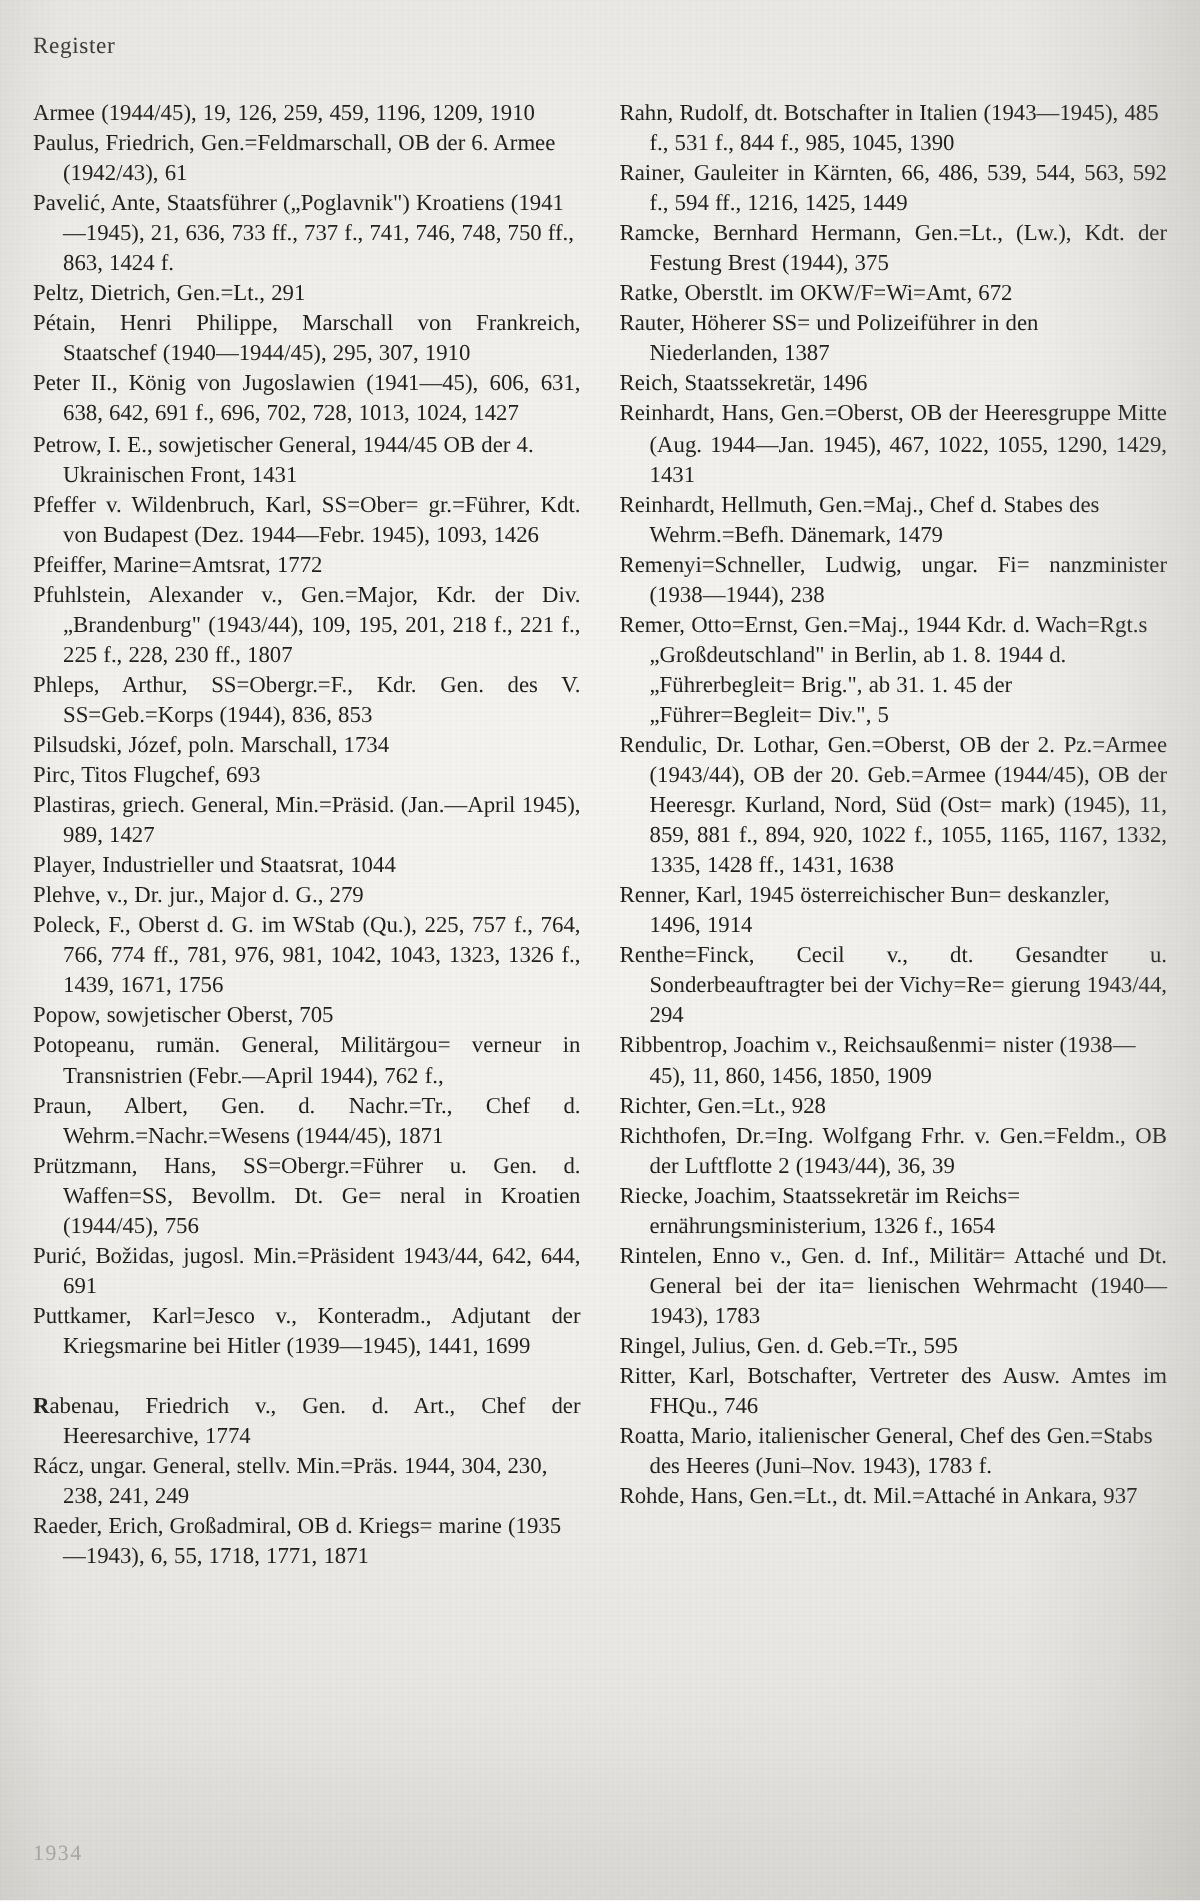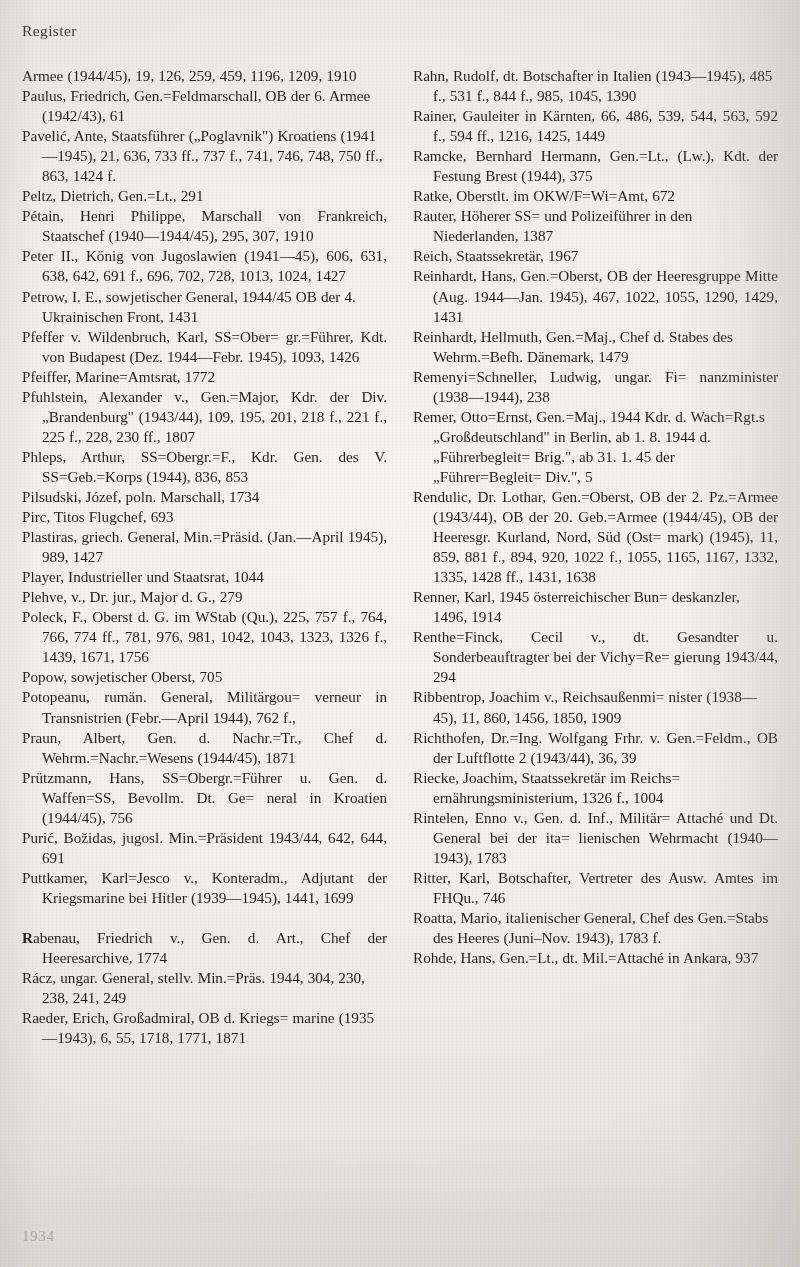--- a/index.html
+++ b/index.html
@@ -134,32 +134,34 @@
         <p class="entry blank-before"><span class="lead">R</span>abenau, Friedrich v., Gen. d. Art., Chef der Heeresarchive, 1774</p>
         <p class="entry no-just">Rácz, ungar. General, stellv. Min.=Präs. 1944, 304, 230, 238, 241, 249</p>
         <p class="entry no-just">Raeder, Erich, Großadmiral, OB d. Kriegs= marine (1935—1943), 6, 55, 1718, 1771, 1871</p>
       </div>
     <div class="column" id="col-right">
         <p class="entry no-just">Rahn, Rudolf, dt. Botschafter in Italien (1943—1945), 485 f., 531 f., 844 f., 985, 1045, 1390</p>
         <p class="entry">Rainer, Gauleiter in Kärnten, 66, 486, 539, 544, 563, 592 f., 594 ff., 1216, 1425, 1449</p>
         <p class="entry">Ramcke, Bernhard Hermann, Gen.=Lt., (Lw.), Kdt. der Festung Brest (1944), 375</p>
         <p class="entry no-just">Ratke, Oberstlt. im OKW/F=Wi=Amt, 672</p>
         <p class="entry no-just">Rauter, Höherer SS= und Polizeiführer in den Niederlanden, 1387</p>
-        <p class="entry no-just">Reich, Staatssekretär, 1967</p>
+        <p class="entry no-just">Reich, Staatssekretär, 1496</p>
         <p class="entry">Reinhardt, Hans, Gen.=Oberst, OB der Heeresgruppe Mitte (Aug. 1944—Jan. 1945), 467, 1022, 1055, 1290, 1429, 1431</p>
         <p class="entry no-just">Reinhardt, Hellmuth, Gen.=Maj., Chef d. Stabes des Wehrm.=Befh. Dänemark, 1479</p>
         <p class="entry">Remenyi=Schneller, Ludwig, ungar. Fi= nanzminister (1938—1944), 238</p>
         <p class="entry no-just">Remer, Otto=Ernst, Gen.=Maj., 1944 Kdr. d. Wach=Rgt.s „Großdeutschland" in Berlin, ab 1. 8. 1944 d. „Führerbegleit= Brig.", ab 31. 1. 45 der „Führer=Begleit= Div.", 5</p>
         <p class="entry">Rendulic, Dr. Lothar, Gen.=Oberst, OB der 2. Pz.=Armee (1943/44), OB der 20. Geb.=Armee (1944/45), OB der Heeresgr. Kurland, Nord, Süd (Ost= mark) (1945), 11, 859, 881 f., 894, 920, 1022 f., 1055, 1165, 1167, 1332, 1335, 1428 ff., 1431, 1638</p>
         <p class="entry no-just">Renner, Karl, 1945 österreichischer Bun= deskanzler, 1496, 1914</p>
         <p class="entry">Renthe=Finck, Cecil v., dt. Gesandter u. Sonderbeauftragter bei der Vichy=Re= gierung 1943/44, 294</p>
         <p class="entry no-just">Ribbentrop, Joachim v., Reichsaußenmi= nister (1938—45), 11, 860, 1456, 1850, 1909</p>
+        <p class="entry no-just">Richter, Gen.=Lt., 928</p>
         <p class="entry">Richthofen, Dr.=Ing. Wolfgang Frhr. v. Gen.=Feldm., OB der Luftflotte 2 (1943/44), 36, 39</p>
-        <p class="entry no-just">Riecke, Joachim, Staatssekretär im Reichs= ernährungsministerium, 1326 f., 1004</p>
+        <p class="entry no-just">Riecke, Joachim, Staatssekretär im Reichs= ernährungsministerium, 1326 f., 1654</p>
         <p class="entry">Rintelen, Enno v., Gen. d. Inf., Militär= Attaché und Dt. General bei der ita= lienischen Wehrmacht (1940—1943), 1783</p>
+        <p class="entry no-just">Ringel, Julius, Gen. d. Geb.=Tr., 595</p>
         <p class="entry">Ritter, Karl, Botschafter, Vertreter des Ausw. Amtes im FHQu., 746</p>
         <p class="entry no-just">Roatta, Mario, italienischer General, Chef des Gen.=Stabs des Heeres (Juni–Nov. 1943), 1783 f.</p>
         <p class="entry no-just">Rohde, Hans, Gen.=Lt., dt. Mil.=Attaché in Ankara, 937</p>
       </div>
   </div>
 
   <div id="folio">1934</div>
 
   <div id="grain"></div>
   <div id="left-shade"></div>

